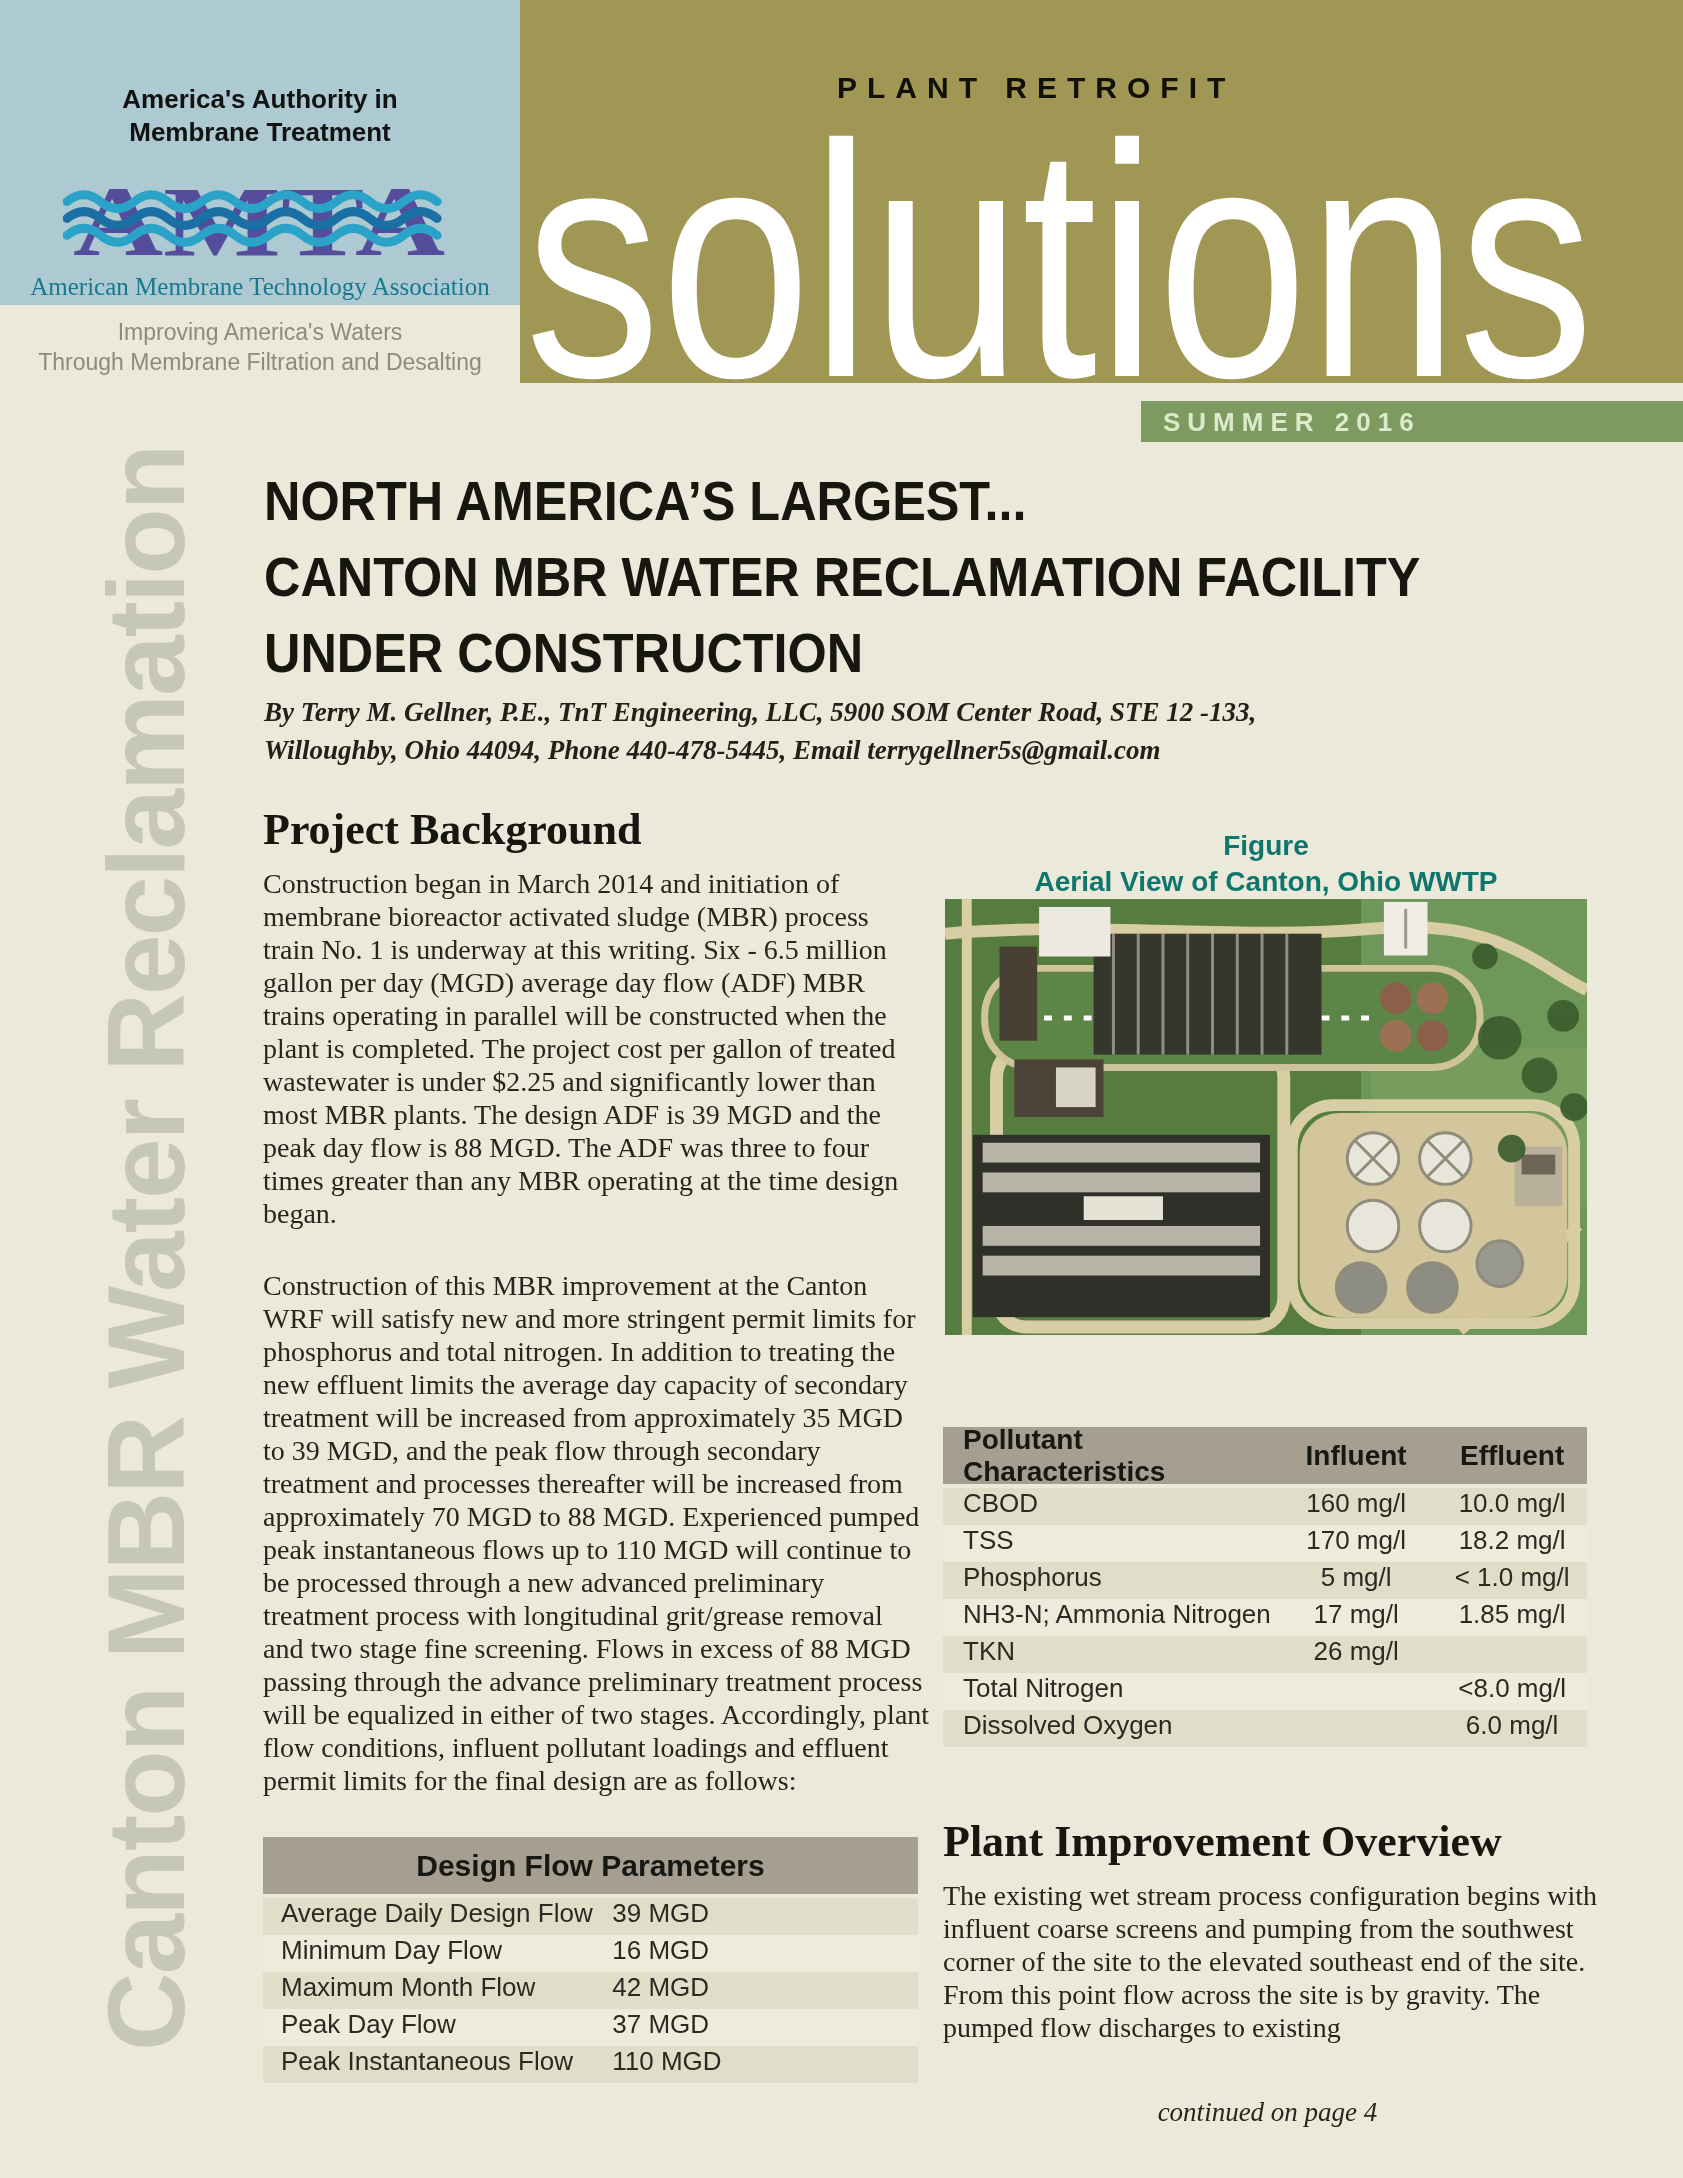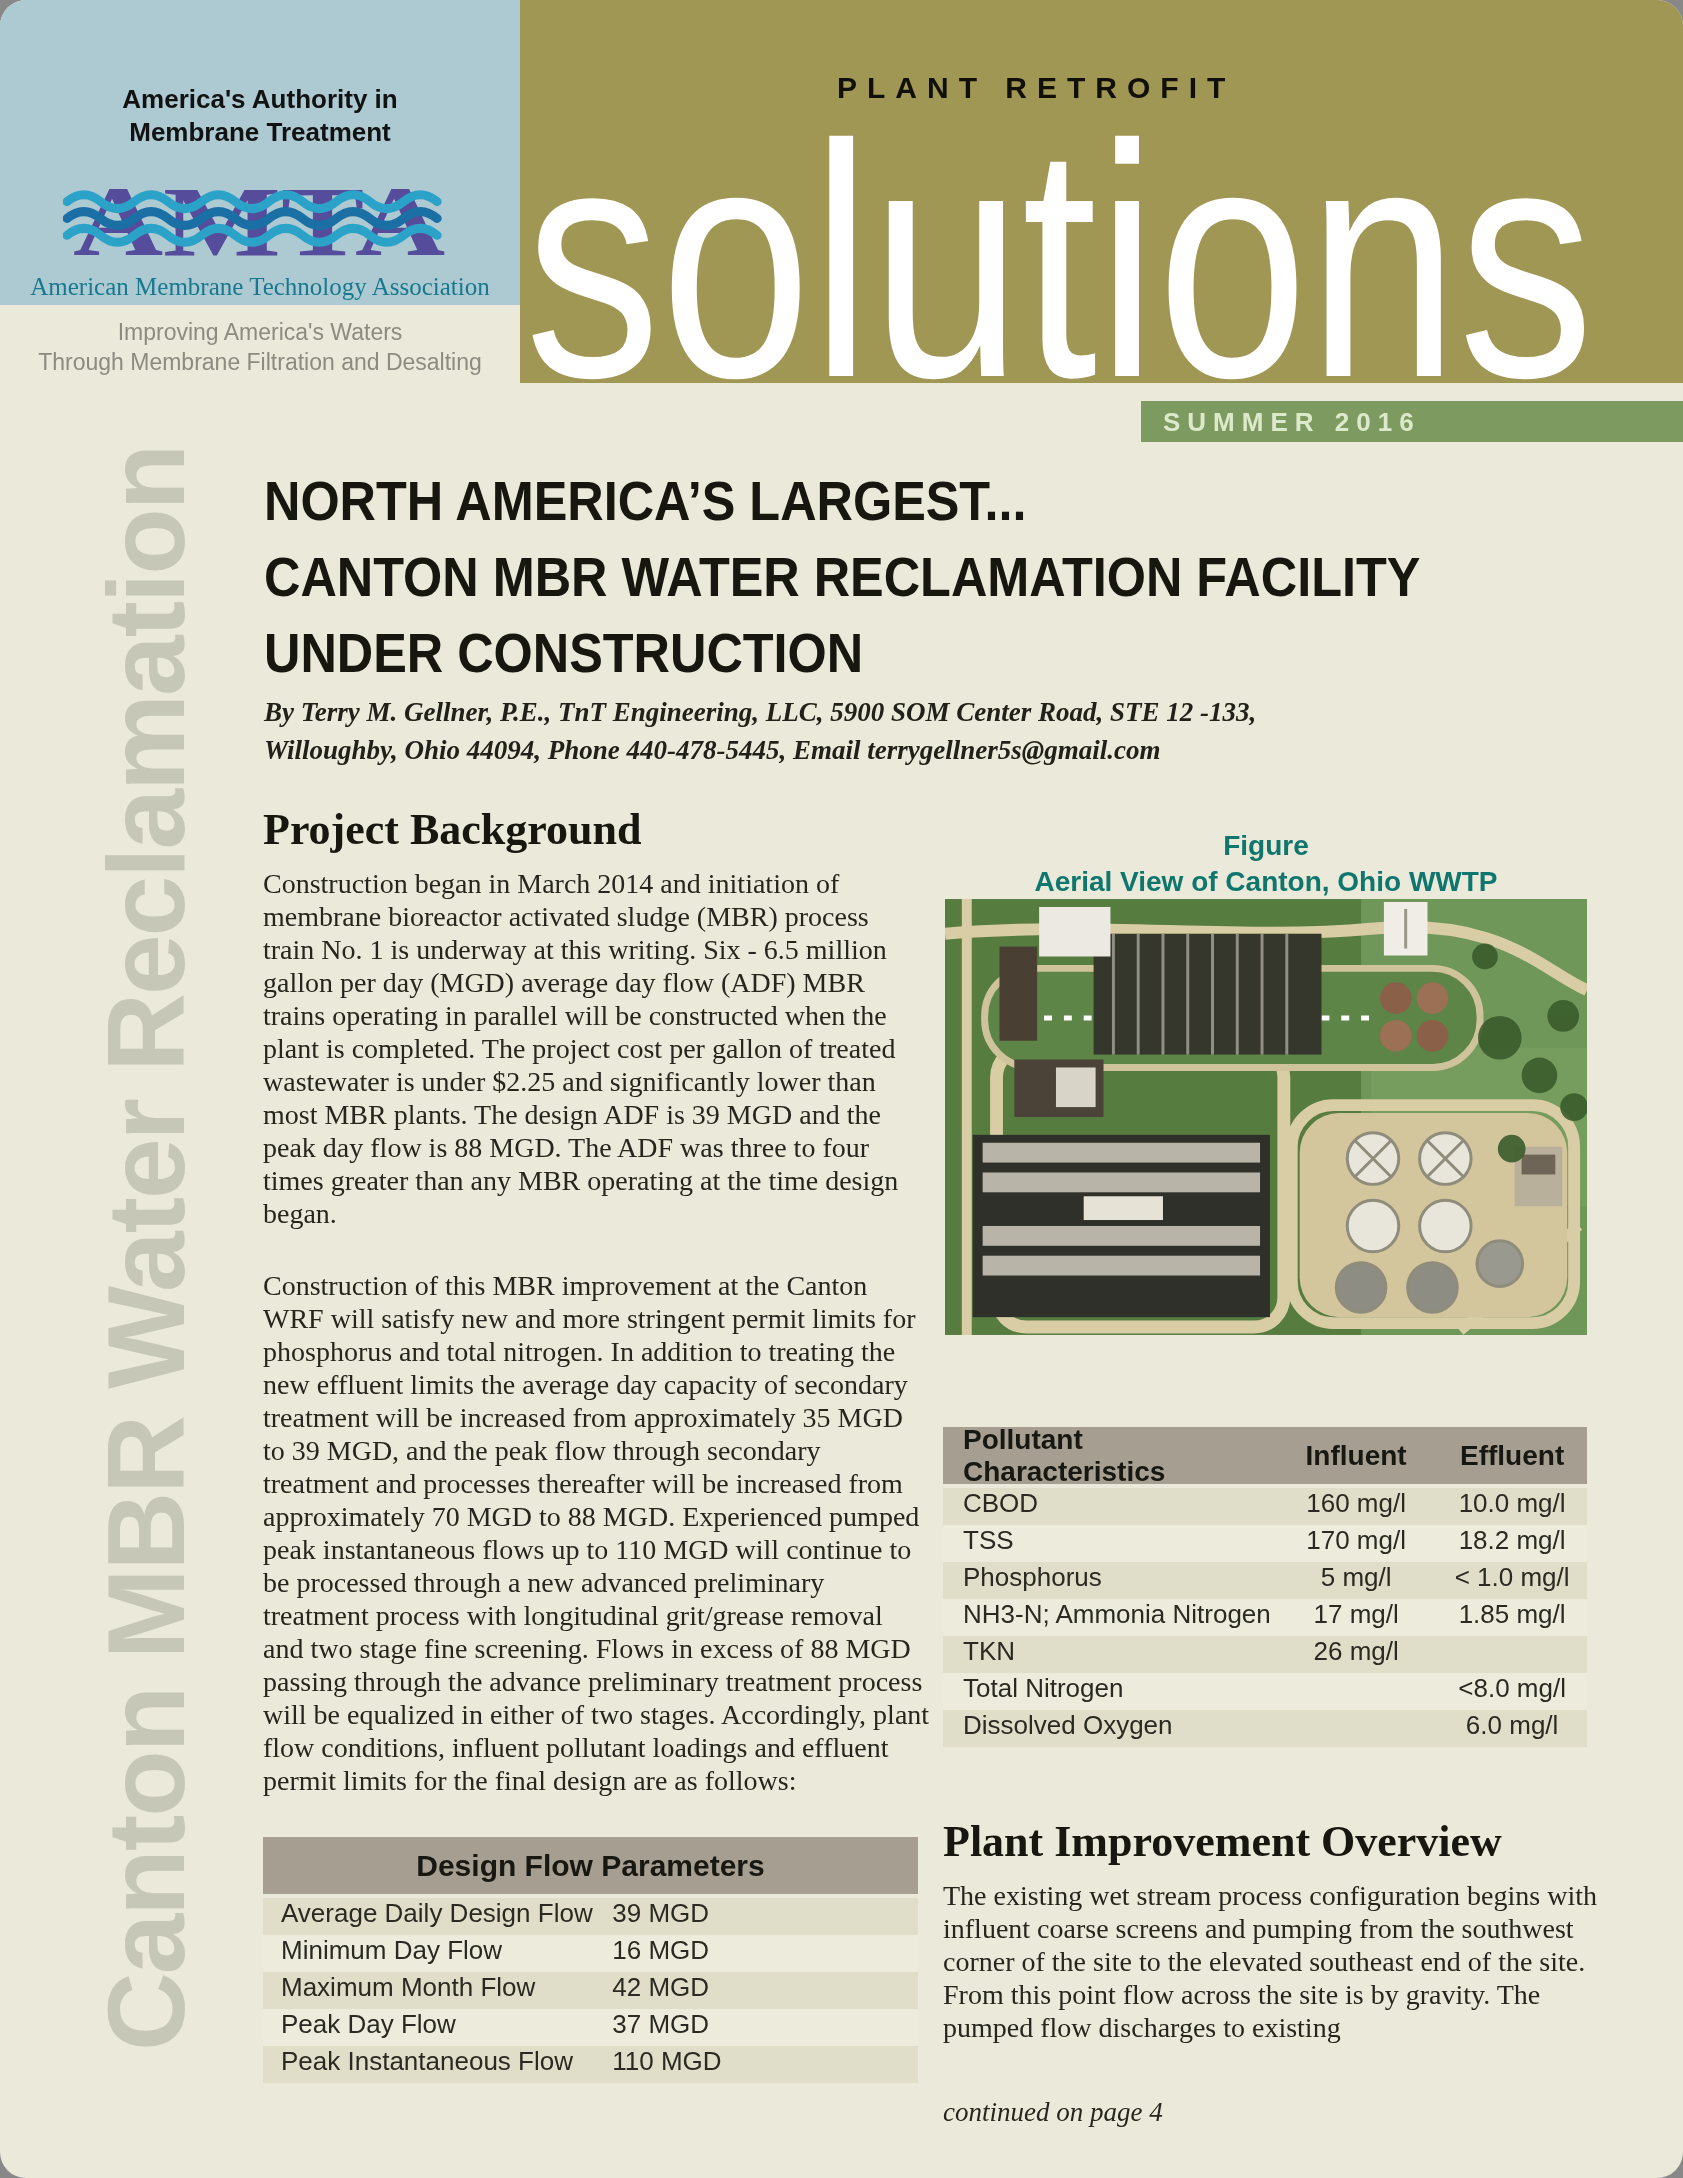--- a/index.html
+++ b/index.html
@@ -1,17 +1,17 @@
 <!DOCTYPE html>
 <html><head>
 <meta charset="utf-8">
 <style>
   html,body{margin:0;padding:0;background:#888;}
   .page{position:relative;width:1683px;height:2178px;background:#ebe9d9;overflow:hidden;
-        font-family:"Liberation Sans", sans-serif;border-radius:26px;}
+        font-family:"Liberation Sans", sans-serif;}
 
   
   .blue-box{position:absolute;left:0;top:0;width:520px;height:305px;background:#adc9d2;}
   .authority{position:absolute;left:0;top:83px;width:520px;text-align:center;
              font-weight:bold;font-size:26px;line-height:33px;color:#121212;}
   .logo-svg{position:absolute;left:63px;top:164px;}
   .assoc{position:absolute;left:0;top:273px;width:520px;text-align:center;
          font-family:"Liberation Serif", serif;font-size:25px;color:#17798f;}
   .tagline{position:absolute;left:0;top:317px;width:520px;text-align:center;
            font-size:23px;line-height:30px;color:#8b8b80;}
@@ -34,21 +34,21 @@
             font-family:Liberation Sans, sans-serif;font-weight:bold;font-size:56px;
             line-height:76px;}
   .headline .hl{transform:scaleX(0.9);transform-origin:left;white-space:nowrap;}
   .byline{position:absolute;left:264px;top:693px;width:1139px;
           font-family:"Liberation Serif", serif;font-style:italic;font-weight:bold;
           font-size:27px;line-height:38px;color:#21211a;}
   .sec-heading{position:absolute;font-family:"Liberation Serif", serif;font-weight:bold;
                font-size:44px;color:#17170f;white-space:nowrap;}
   .body-par{position:absolute;font-family:"Liberation Serif", serif;font-size:28px;
             line-height:33px;color:#26261e;}
-  .continued{position:absolute;left:943px;top:2097px;width:649px;text-align:left;
+  .continued{position:absolute;left:943px;top:2097px;width:649px;text-align:center;
              font-family:"Liberation Serif", serif;font-style:italic;font-size:27px;color:#26261e;}
 
   
   .fig-caption{position:absolute;left:945px;top:828px;width:642px;text-align:center;
                font-weight:bold;font-size:28px;line-height:36px;color:#0f766e;}
   .photo{position:absolute;left:945px;top:899px;width:642px;height:436px;}
 
   
   .tbl{position:absolute;}
   .tbl .thead{background:#a69e91;height:57px;display:flex;align-items:center;

